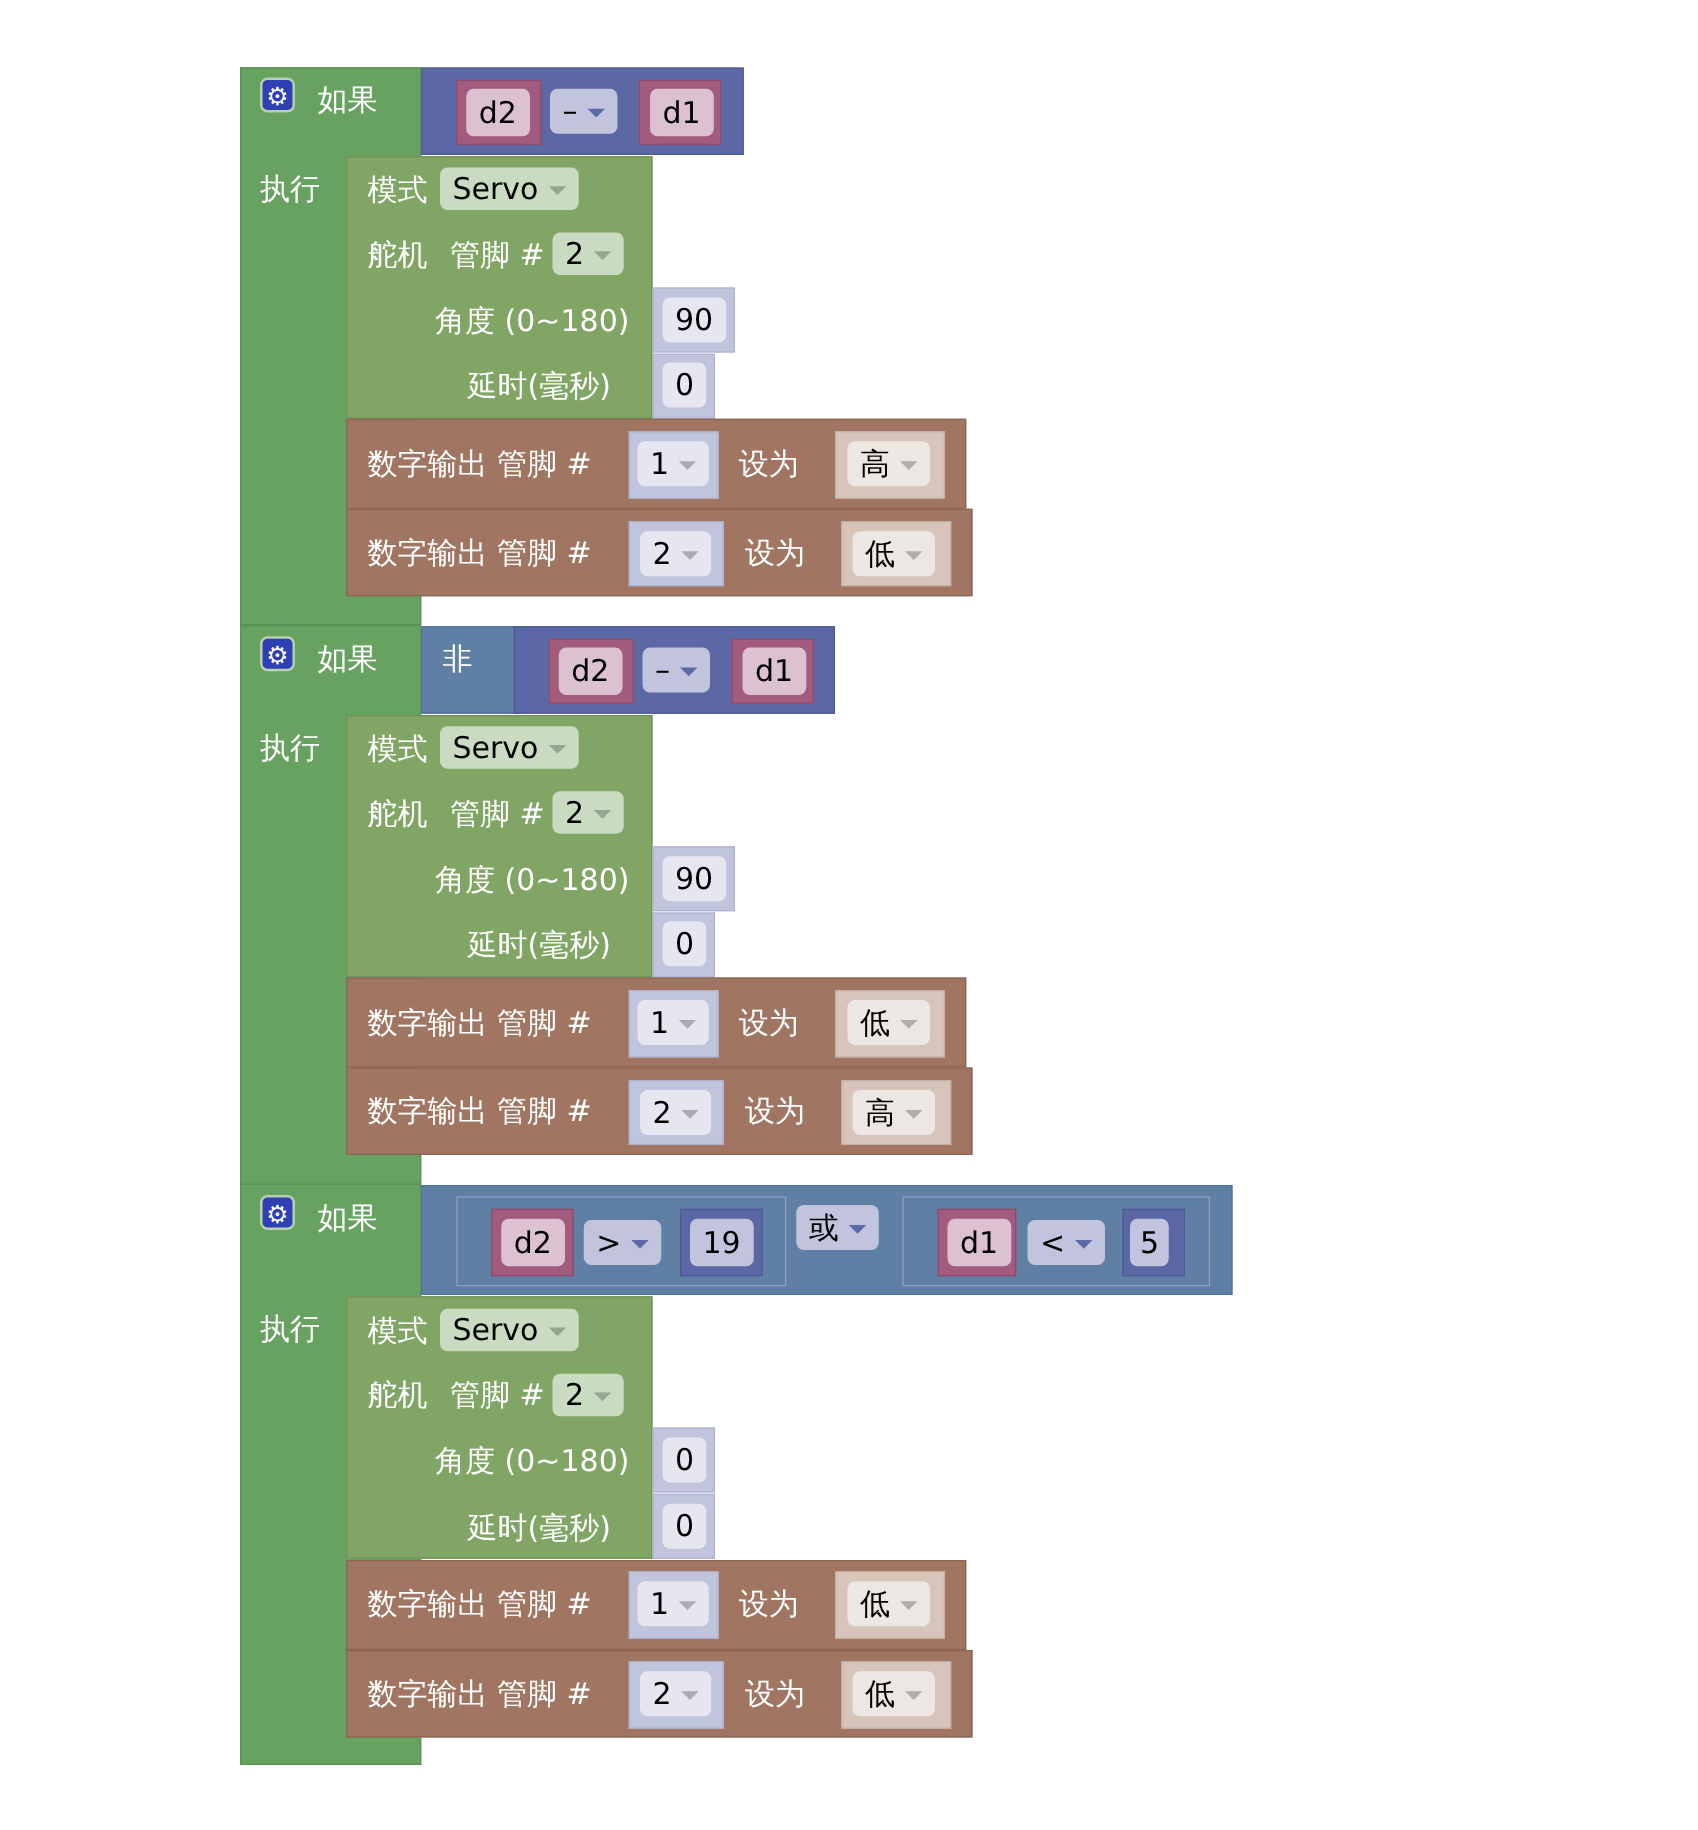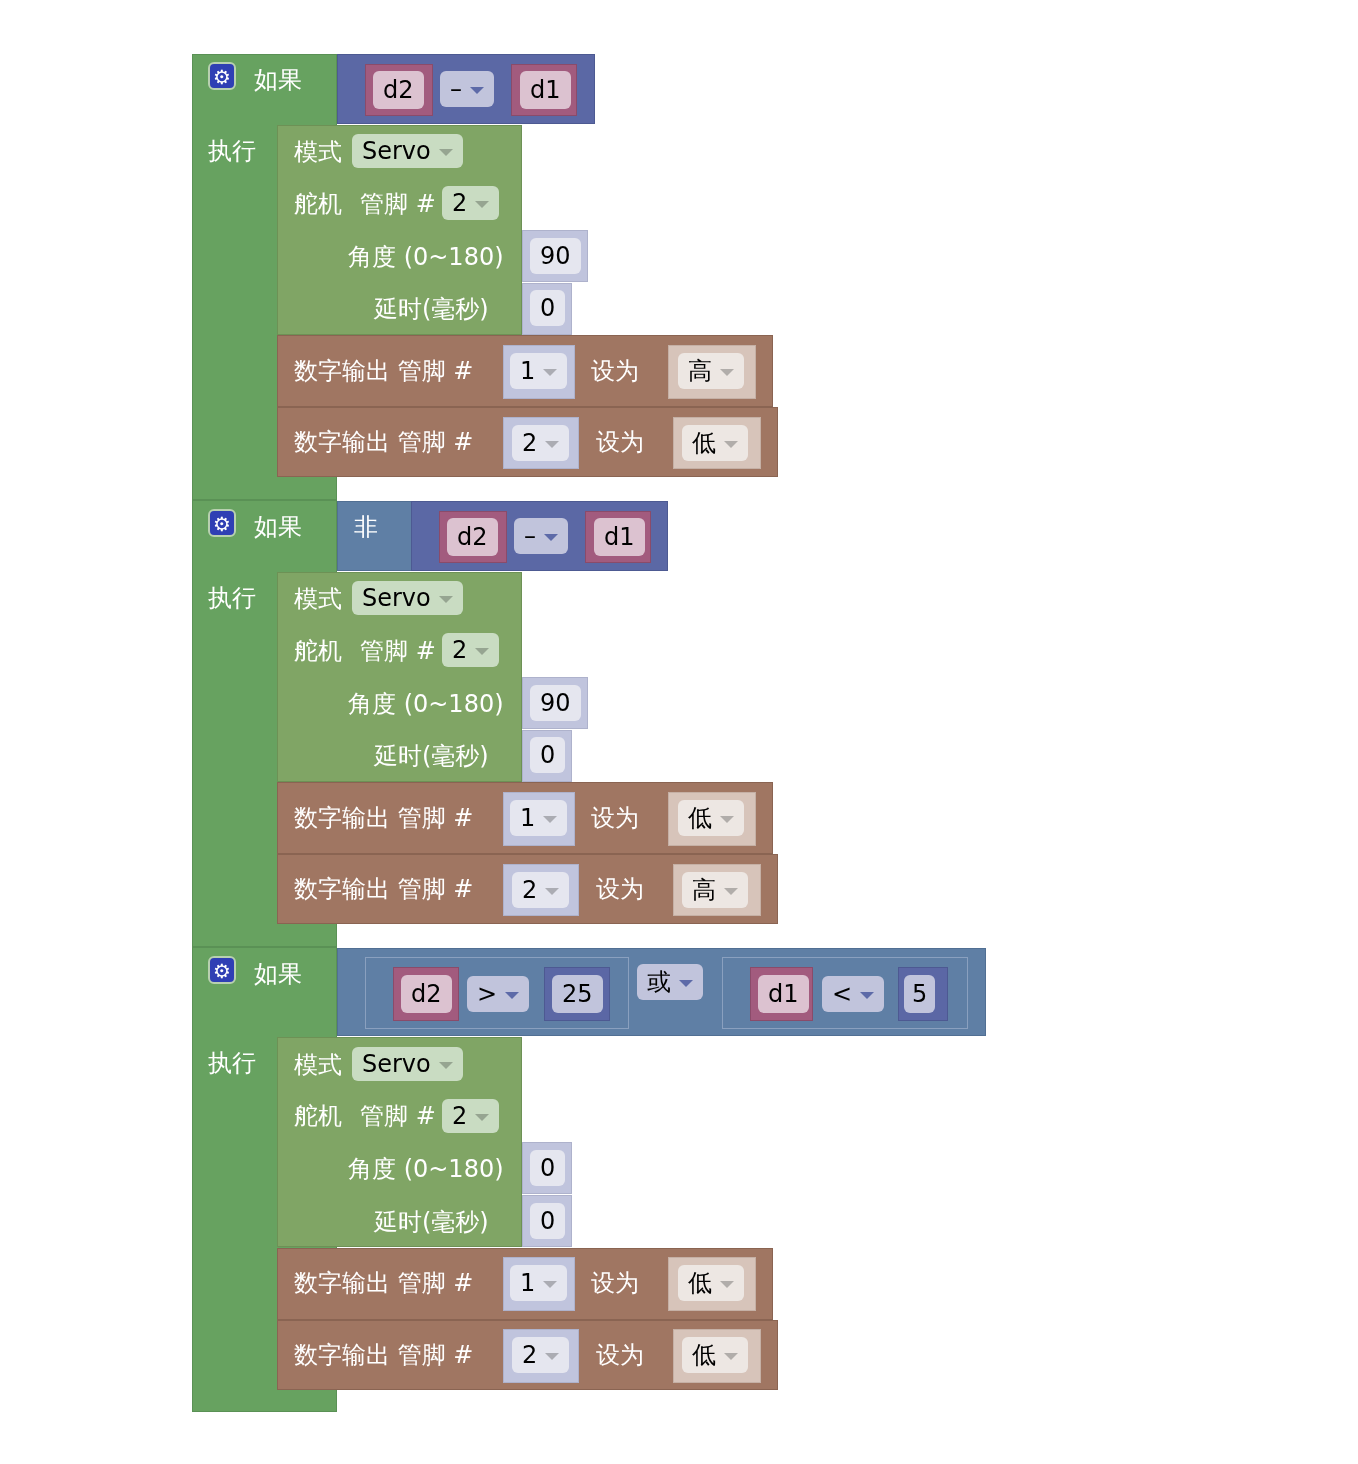--- a/index.html
+++ b/index.html
@@ -122,21 +122,21 @@
 <div class="abs gear" style="left:208px;top:956px;">⚙</div>
 <div class="abs lbl" style="left:254px;top:959px;">如果</div>
 <div class="abs lbl" style="left:208px;top:1048px;">执行</div>
 
 <div class="abs logic" style="left:337px;top:948px;width:649px;height:88px;"></div>
 <div class="abs logic" style="left:365px;top:957px;width:264px;height:72px;border-color:#8aa0bf;"></div>
 <div class="abs var" style="left:393px;top:967px;width:66px;height:54px;"></div>
 <div class="abs fld pink" style="left:401px;top:975px;">d2</div>
 <div class="abs fld blue dd dark" style="left:467px;top:976px;height:36px;line-height:36px;">&gt;</div>
 <div class="abs num" style="left:544px;top:967px;width:66px;height:54px;"></div>
-<div class="abs fld blue" style="left:552px;top:975px;">25</div>
+<div class="abs fld blue" style="left:552px;top:975px;">19</div>
 <div class="abs fld blue dd dark" style="left:637px;top:964px;height:36px;line-height:36px;">或</div>
 <div class="abs logic" style="left:722px;top:957px;width:246px;height:72px;border-color:#8aa0bf;"></div>
 <div class="abs var" style="left:750px;top:967px;width:63px;height:54px;"></div>
 <div class="abs fld pink" style="left:758px;top:975px;">d1</div>
 <div class="abs fld blue dd dark" style="left:822px;top:976px;height:36px;line-height:36px;">&lt;</div>
 <div class="abs num" style="left:898px;top:967px;width:50px;height:54px;"></div>
 <div class="abs fld blue" style="left:904px;top:975px;padding:0 8px;">5</div>
 
 <div class="abs stm" style="left:277px;top:1037px;width:245px;height:210px;"></div>
 <div class="abs lbl" style="left:294px;top:1050px;">模式</div>

